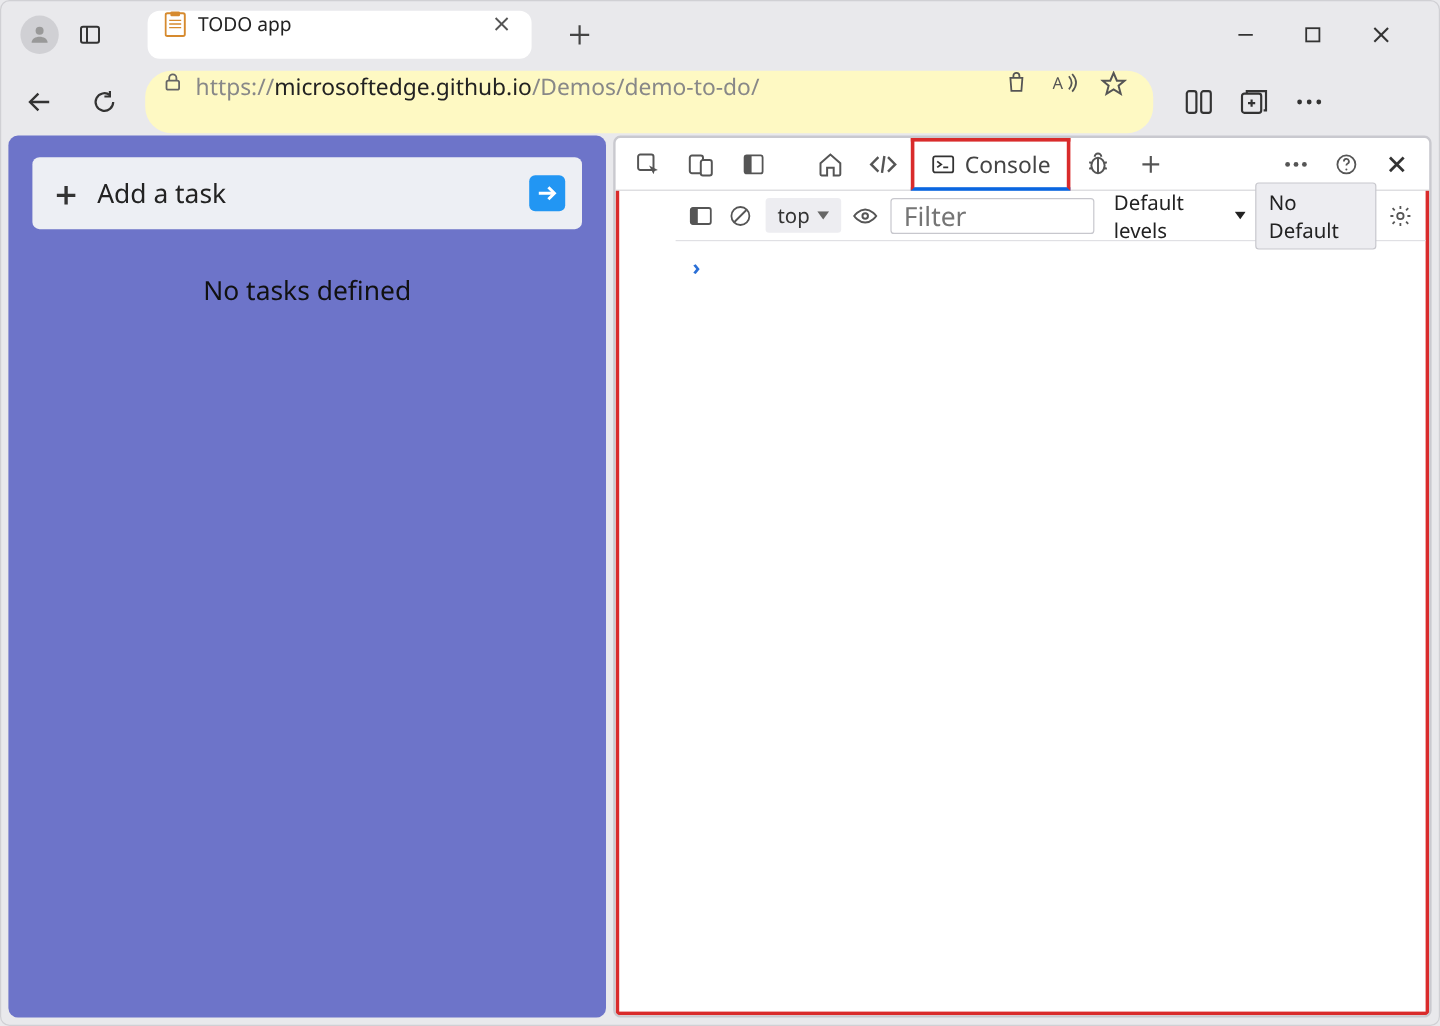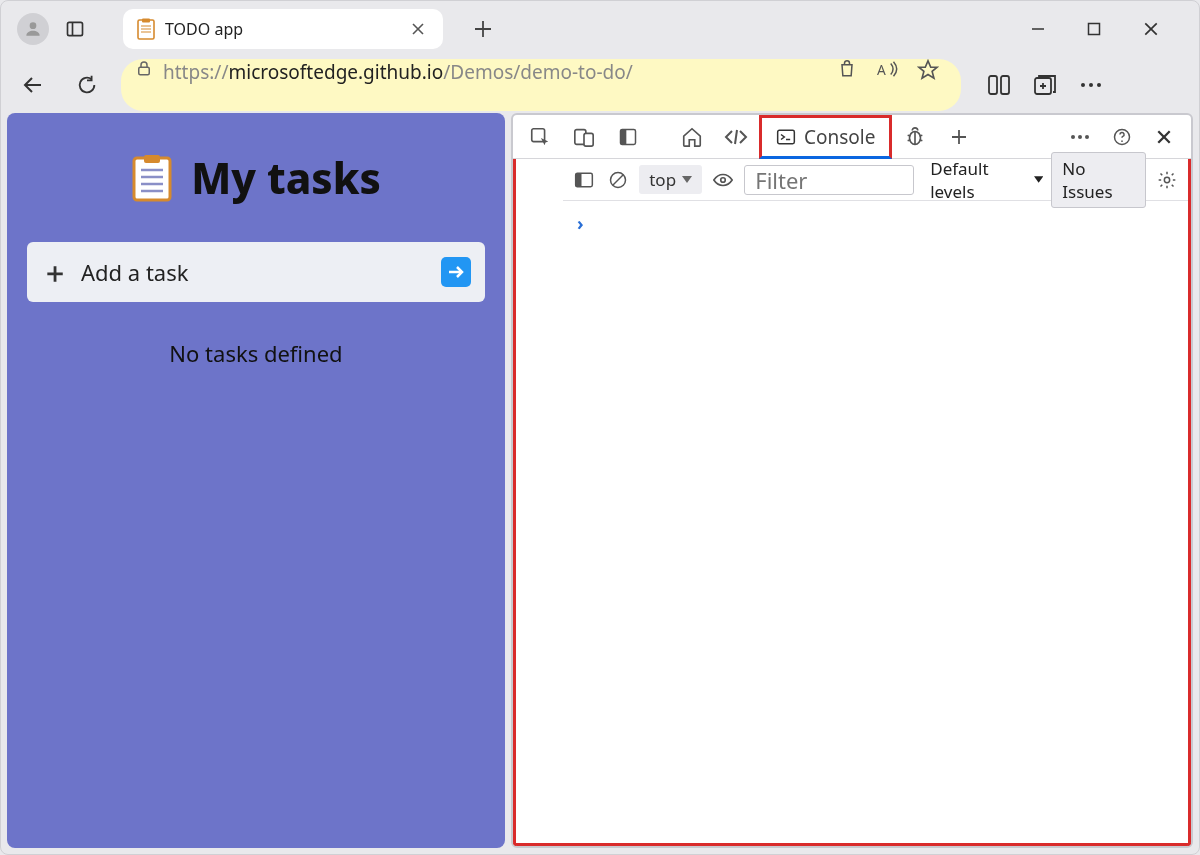--- a/index.html
+++ b/index.html
@@ -2,21 +2,21 @@
 <html><head>
 <meta charset="utf-8">
 <style>
   * { box-sizing: border-box; margin: 0; padding: 0; font-family: "Segoe UI", system-ui, sans-serif; }
   body { width: 1200px; height: 855px; background: #e9e9ec; overflow: hidden; position: relative; border: 1px solid #d0d0d4; border-radius: 8px; }
 
   
   .titlebar { height: 56px; display: flex; align-items: center; padding: 0 8px; }
   .profile { width: 32px; height: 32px; border-radius: 50%; background: #d0d0d4; margin: 0 8px; display:flex;align-items:center;justify-content:center;color:#666;}
   .tab-actions-icon { width:36px; height:36px; display:flex;align-items:center;justify-content:center;color:#333;border-radius:6px;}
-  .browser-tab { display: flex; align-items: center; background: #fff; border-radius: 10px; height: 40px; padding: 0 14px; margin-left: 30px; min-width: 320px; gap: 10px;}
+  .browser-tab { display: flex; background: #fff; border-radius: 10px; height: 40px; padding: 0 14px; margin-left: 30px; min-width: 320px; gap: 10px;}
   .browser-tab .favicon { width:18px; height:22px; }
   .browser-tab .tab-title { flex: 1; font-size: 16px; color:#222;}
   .browser-tab .tab-close { color:#555; font-size:18px; padding:4px;}
   .new-tab-btn { margin-left: 22px; color:#444; font-size:24px; width:36px;height:36px;display:flex;align-items:center;justify-content:center;}
   .window-controls { position:absolute; right:8px; top:0; height:56px; display:flex; align-items:center; gap:28px; padding-right:20px;}
   .window-controls span { color:#333; font-size:16px; width:28px; text-align:center;}
 
   
   .toolbar { height: 56px; display:flex; align-items:center; padding: 0 12px; gap: 14px;}
   .nav-btn { width:40px;height:40px;display:flex;align-items:center;justify-content:center;color:#333;}
@@ -182,31 +182,20 @@
           <circle cx="12" cy="4" r="2" fill="#333"></circle>
           <circle cx="20" cy="4" r="2" fill="#333"></circle>
         </svg>
       </span>
   </div>
 </div>
 
 <div class="content">
 
   <div class="page">
-    <div class="page-header">
-      <svg class="clipboard-icon" viewBox="0 0 42 48">
-        <rect x="3" y="4" width="36" height="42" rx="3" fill="#fff" stroke="#d68a2e" stroke-width="3"></rect>
-        <rect x="13" y="1" width="16" height="8" rx="2" fill="#d68a2e"></rect>
-        <line x1="10" y1="16" x2="32" y2="16" stroke="#8a8fc7" stroke-width="2.5"></line>
-        <line x1="10" y1="23" x2="32" y2="23" stroke="#8a8fc7" stroke-width="2.5"></line>
-        <line x1="10" y1="30" x2="32" y2="30" stroke="#8a8fc7" stroke-width="2.5"></line>
-        <line x1="10" y1="37" x2="32" y2="37" stroke="#8a8fc7" stroke-width="2.5"></line>
-      </svg>
-      <h1 class="page-title">My tasks</h1>
-    </div>
     <div class="add-task-bar">
       <span class="plus">＋</span>
       <span class="placeholder">Add a task</span>
       <span class="submit">
         <svg width="18" height="14" viewBox="0 0 18 14">
             <line x1="2" y1="7" x2="14" y2="7" stroke="#fff" stroke-width="2.5"></line>
             <polyline points="10 2 15 7 10 12" fill="none" stroke="#fff" stroke-width="2.5"></polyline>
           </svg>
       </span>
     </div>
@@ -323,21 +312,21 @@
         </div>
         <input class="filter-input" placeholder="Filter" style="">
         <div style="flex:1"></div>
         <div class="levels">
           <span>Default levels</span>
           <svg width="10" height="8" viewBox="0 0 10 8">
               <polygon points="0 0 10 0 5 7" fill="#222"></polygon>
             </svg>
         </div>
         <div class="issues-btn">
-          <span>No Issues</span>
+          <span>No Default</span>
         </div>
         <div class="dt-small-ico">
           <svg width="20" height="20" viewBox="0 0 24 24">
               <circle cx="12" cy="12" r="3.2" fill="none" stroke="#555" stroke-width="1.8"></circle>
               <path d="M12 2v3M12 19v3M4.2 4.2l2.1 2.1M17.7 17.7l2.1 2.1M2 12h3M19 12h3M4.2 19.8l2.1-2.1M17.7 6.3l2.1-2.1" stroke="#555" stroke-width="1.8"></path>
             </svg>
         </div>
       </div>
       <div class="console-body">
         <span class="prompt">›</span>

